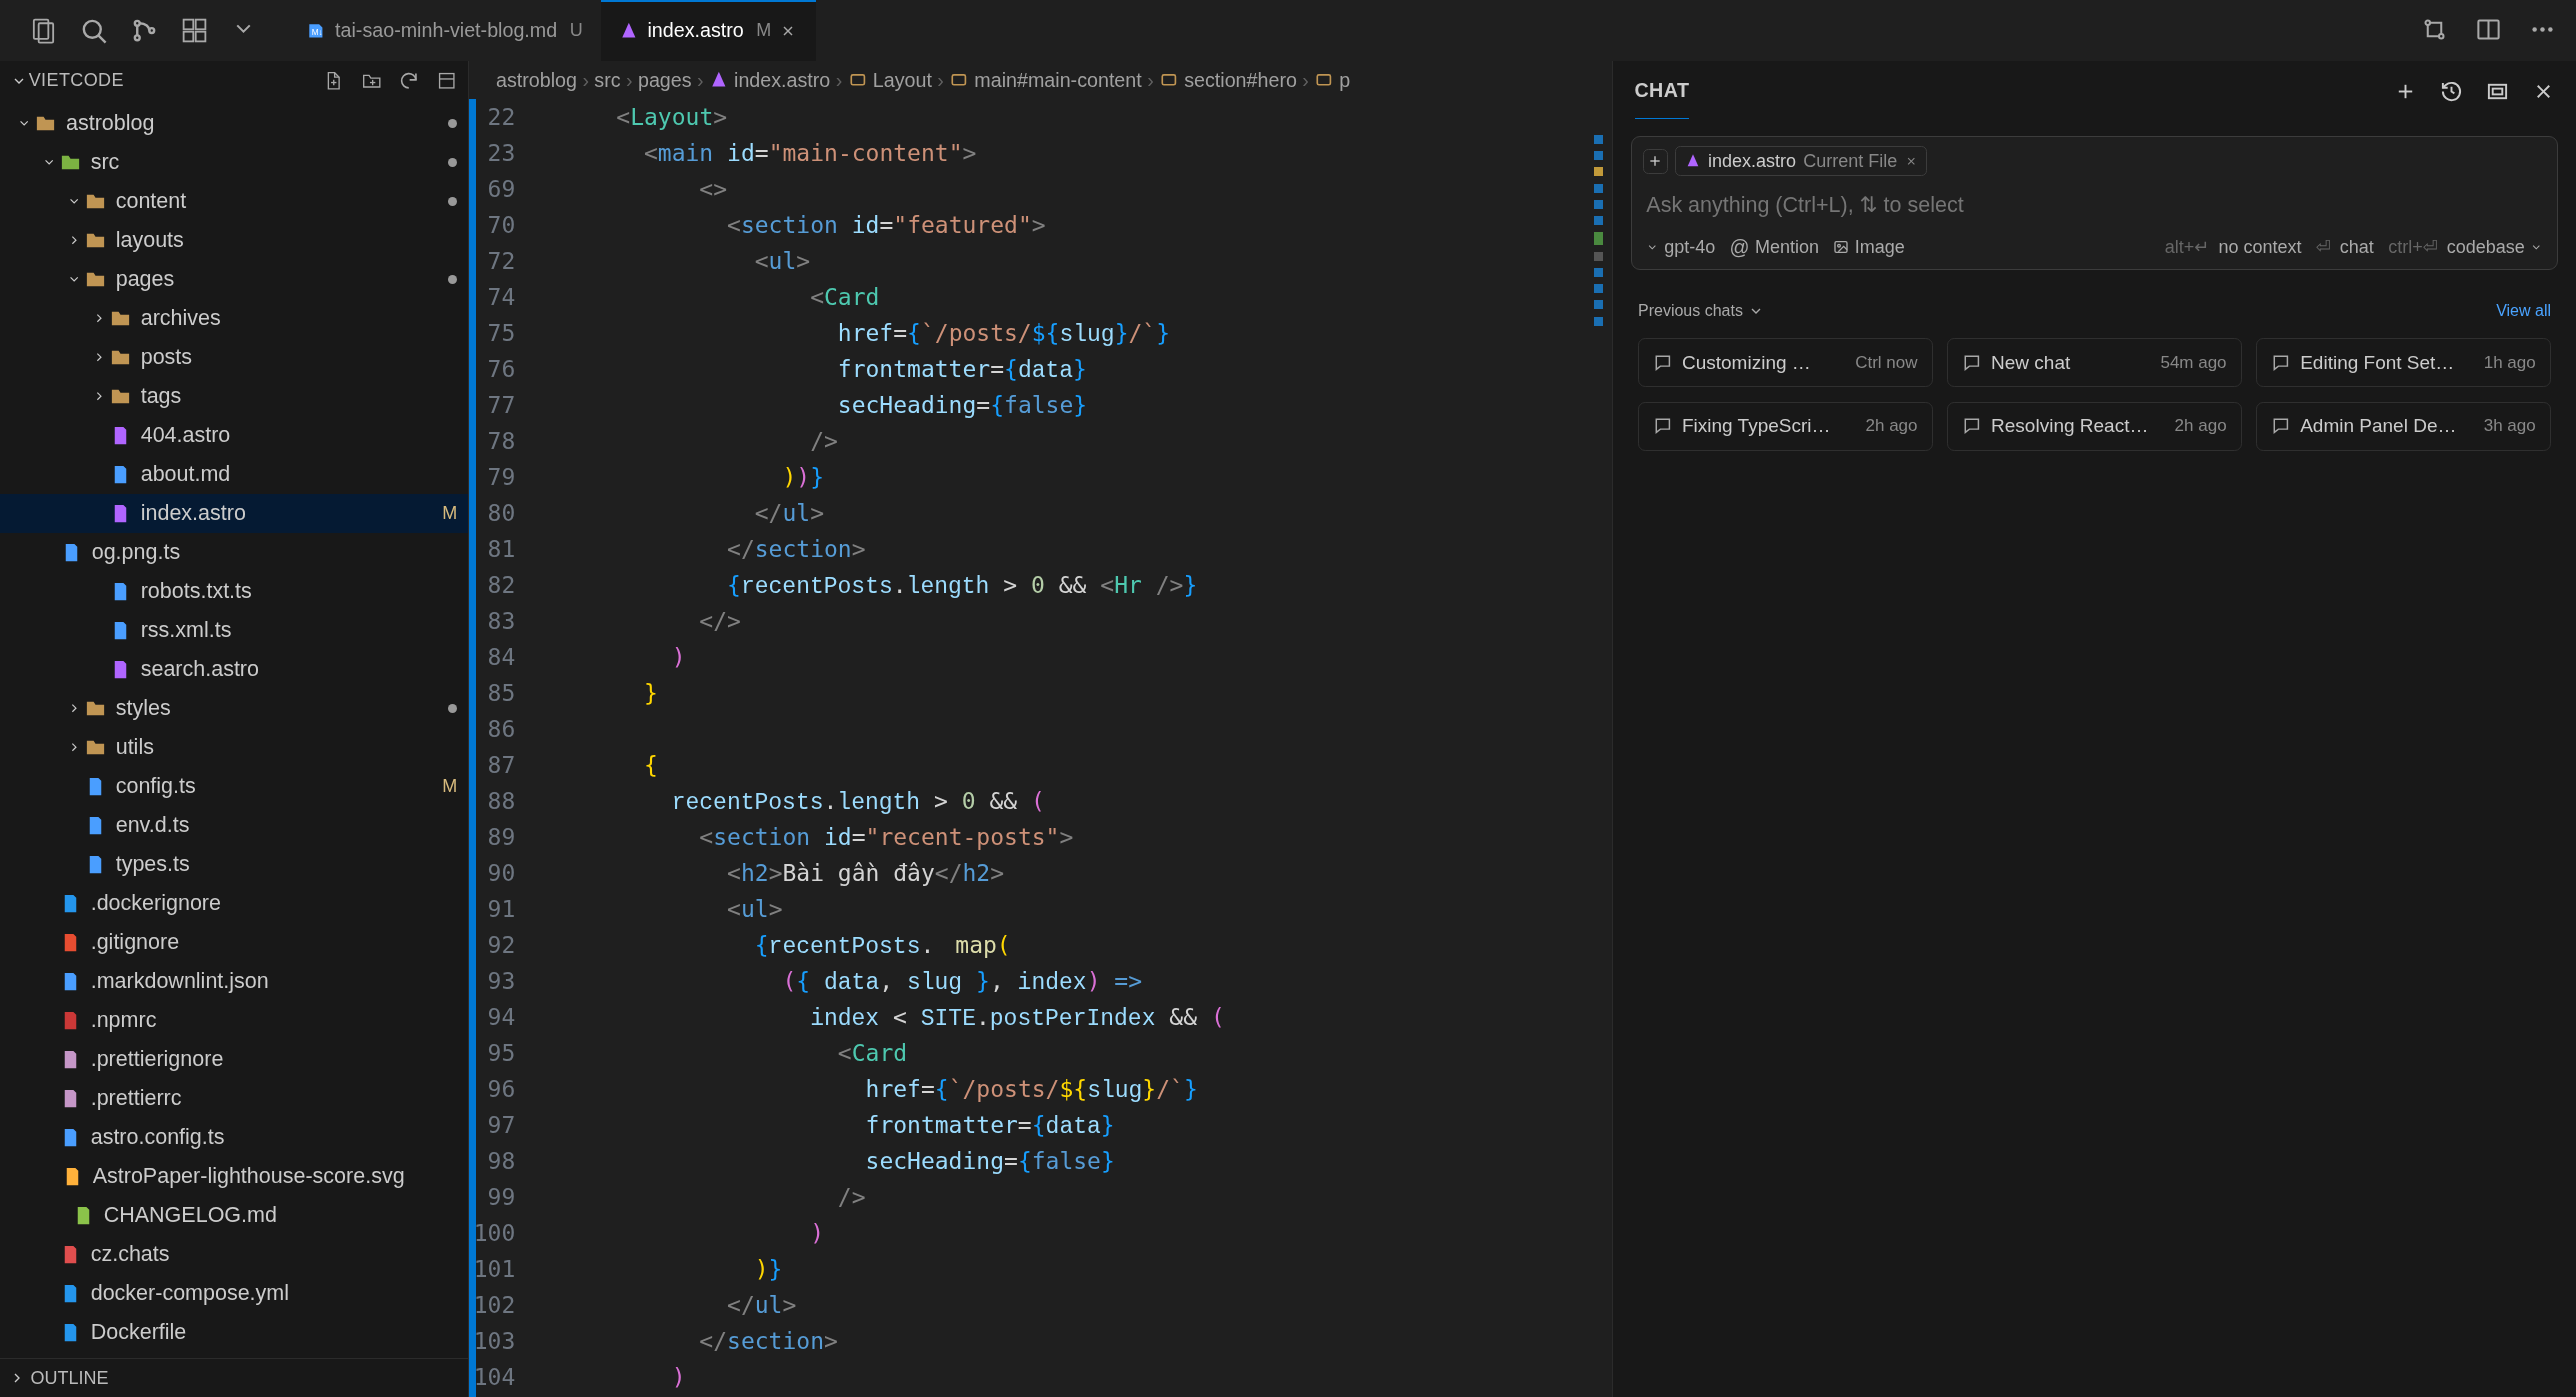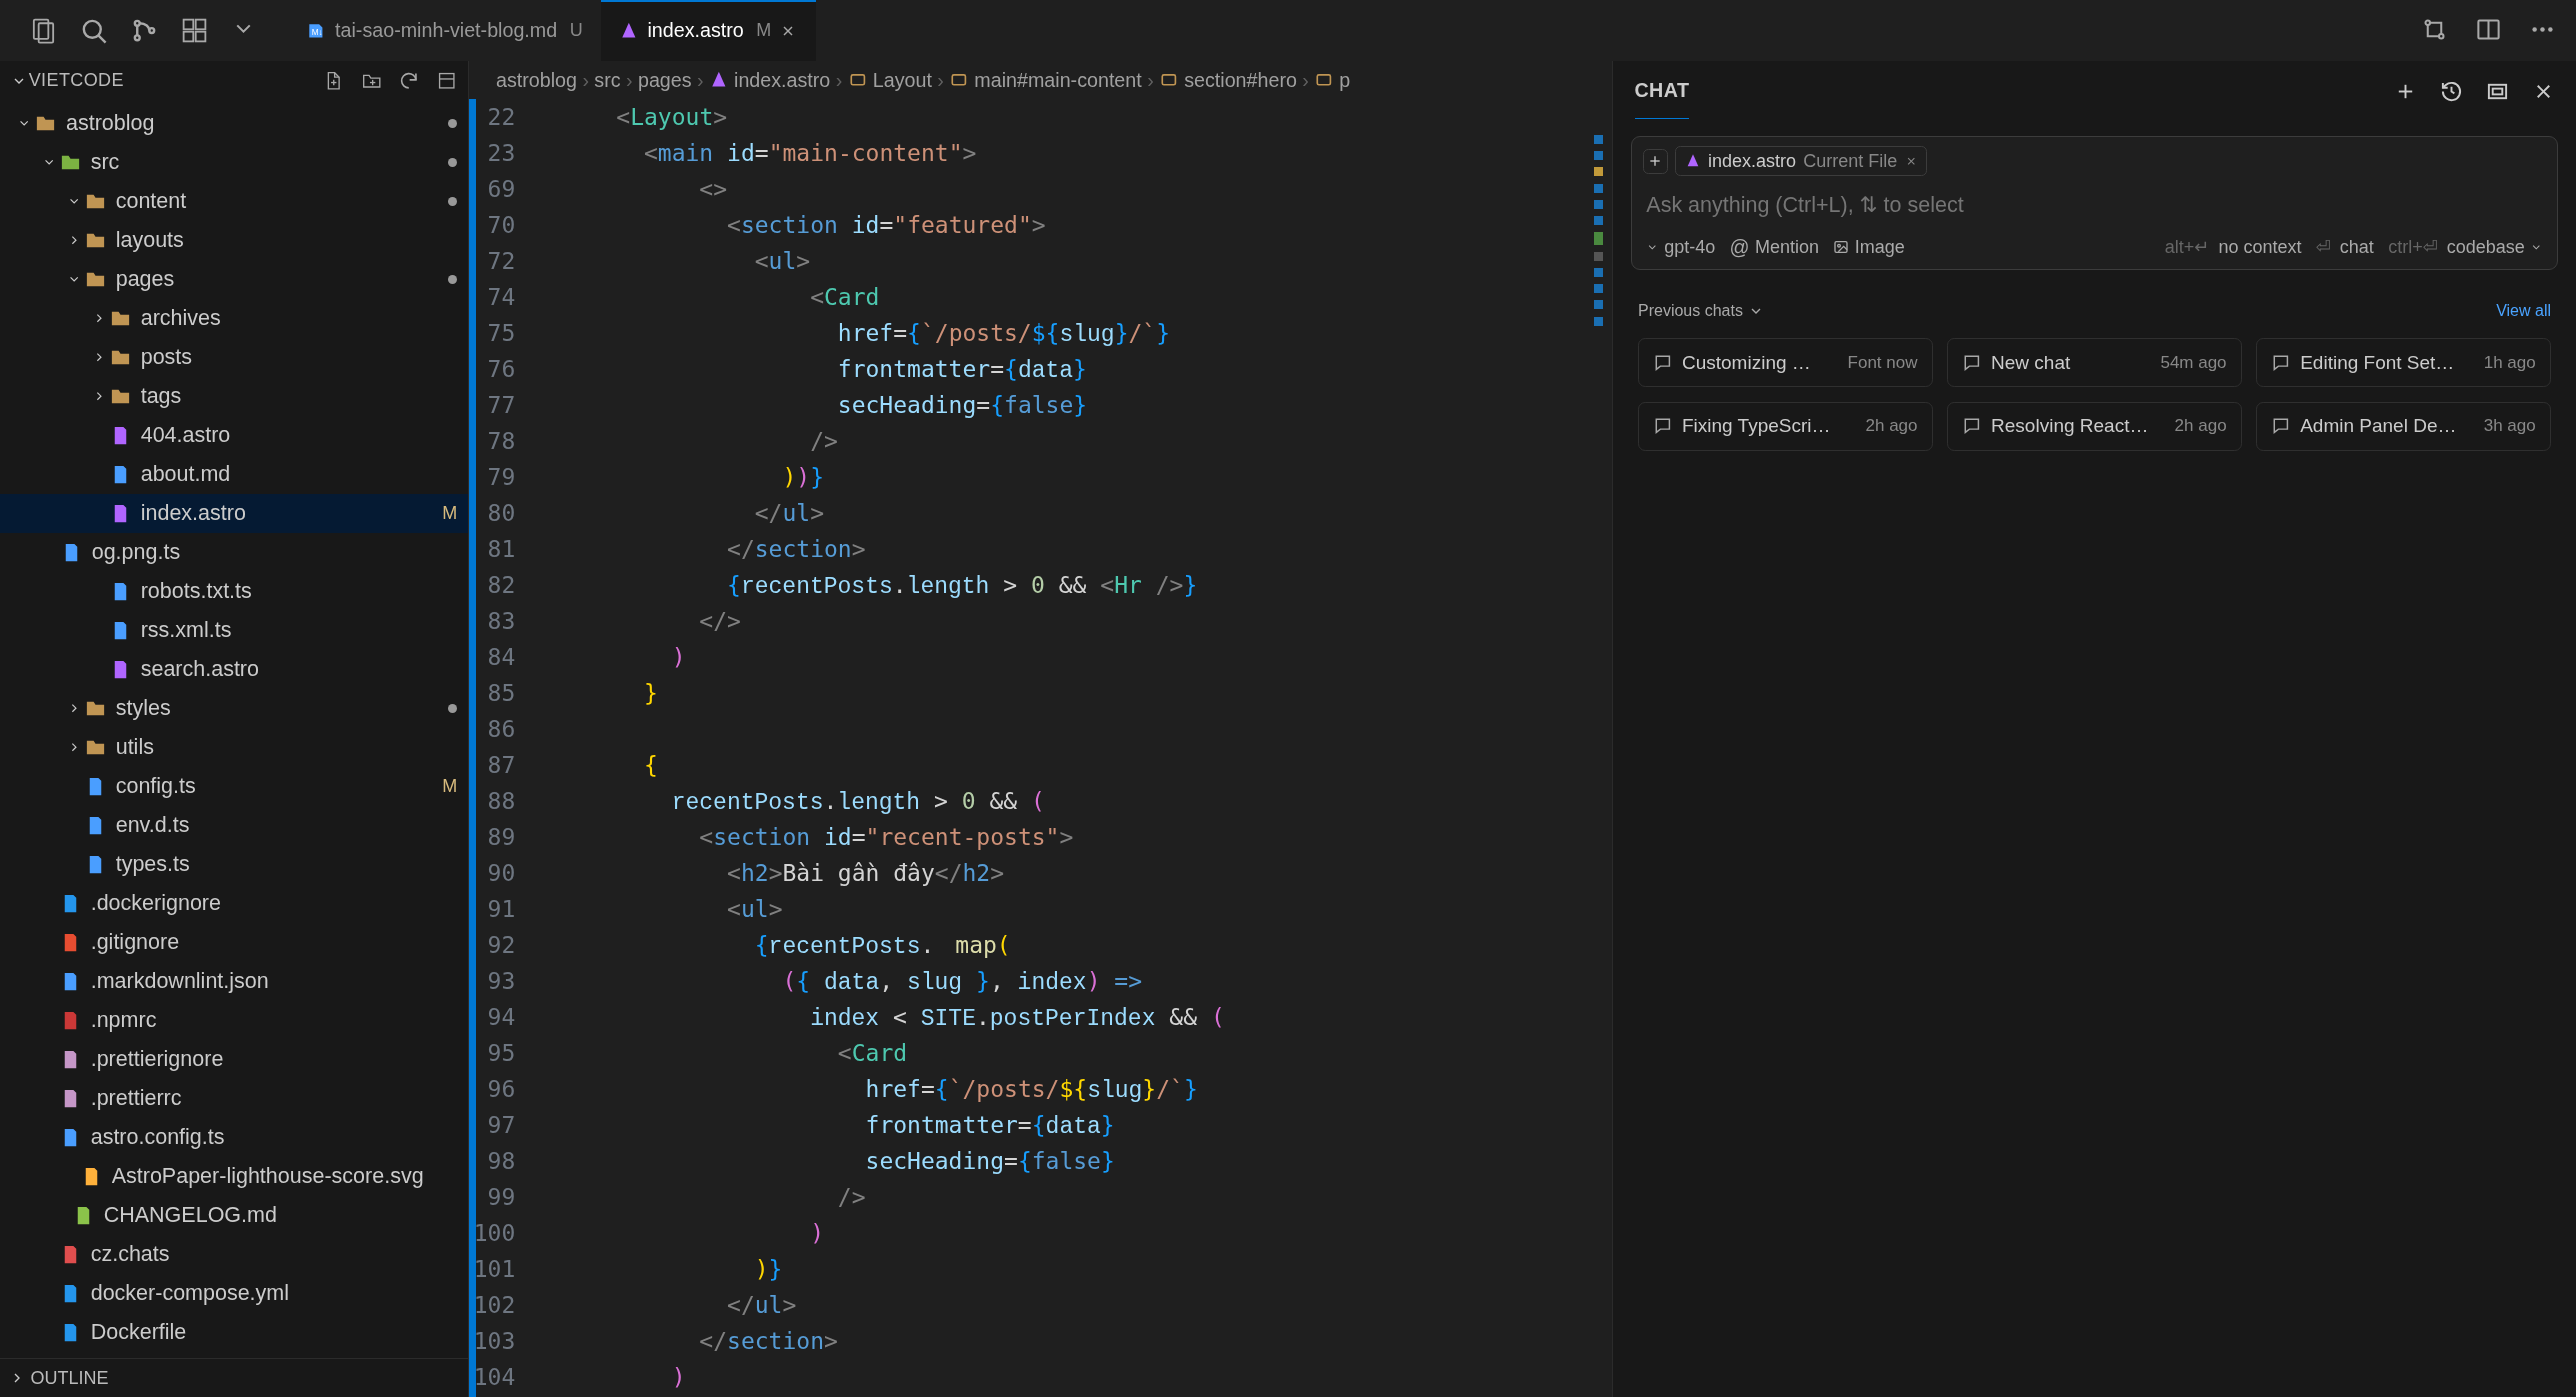--- a/index.html
+++ b/index.html
@@ -526,21 +526,21 @@
           <div class="tree-item " style="padding-left:39px">
    <span class="tw"></span>
    <span class="fic">
               <svg width="23" height="23" viewBox="0 0 24 24" fill="#4a9eff">
                 <path d="M6 3h9l3 3v15H6z"></path>
               </svg>
             </span>
    <span class="name">astro.config.ts</span>
 
   </div>
-          <div class="tree-item " style="padding-left:60px">
+          <div class="tree-item " style="padding-left:41px">
    <span class="tw"></span>
    <span class="fic">
               <svg width="23" height="23" viewBox="0 0 24 24" fill="#ffb13b">
                 <path d="M6 3h9l3 3v15H6z"></path>
               </svg>
             </span>
    <span class="name">AstroPaper-lighthouse-score.svg</span>
 
   </div>
           <div class="tree-item " style="padding-left:52px">
@@ -784,21 +784,21 @@
      <span class="all">View all</span>
     </div>
     <div class="chat-grid" id="chatgrid">
             <div class="chat-card">
    <span class="ci">
                 <svg width="19.7" height="19.7" viewBox="0 0 24 24" fill="none" stroke="#ccc" stroke-width="1.8">
                   <path d="M4 4h16v12H9l-5 4z"></path>
                 </svg>
               </span>
    <span class="cn">Customizing …</span>
-   <span class="ct">Font now</span>
+   <span class="ct">Ctrl now</span>
   </div>
             <div class="chat-card">
    <span class="ci">
                 <svg width="19.7" height="19.7" viewBox="0 0 24 24" fill="none" stroke="#ccc" stroke-width="1.8">
                   <path d="M4 4h16v12H9l-5 4z"></path>
                 </svg>
               </span>
    <span class="cn">New chat</span>
    <span class="ct">54m ago</span>
   </div>

